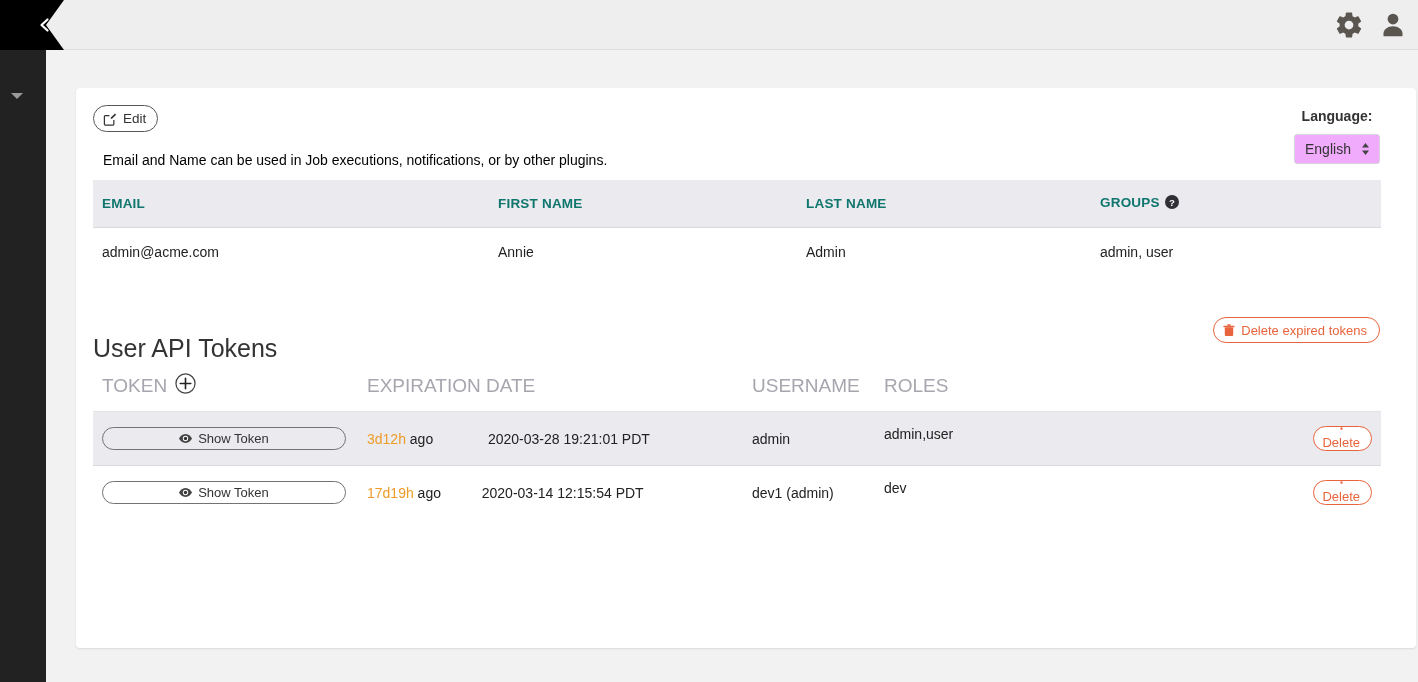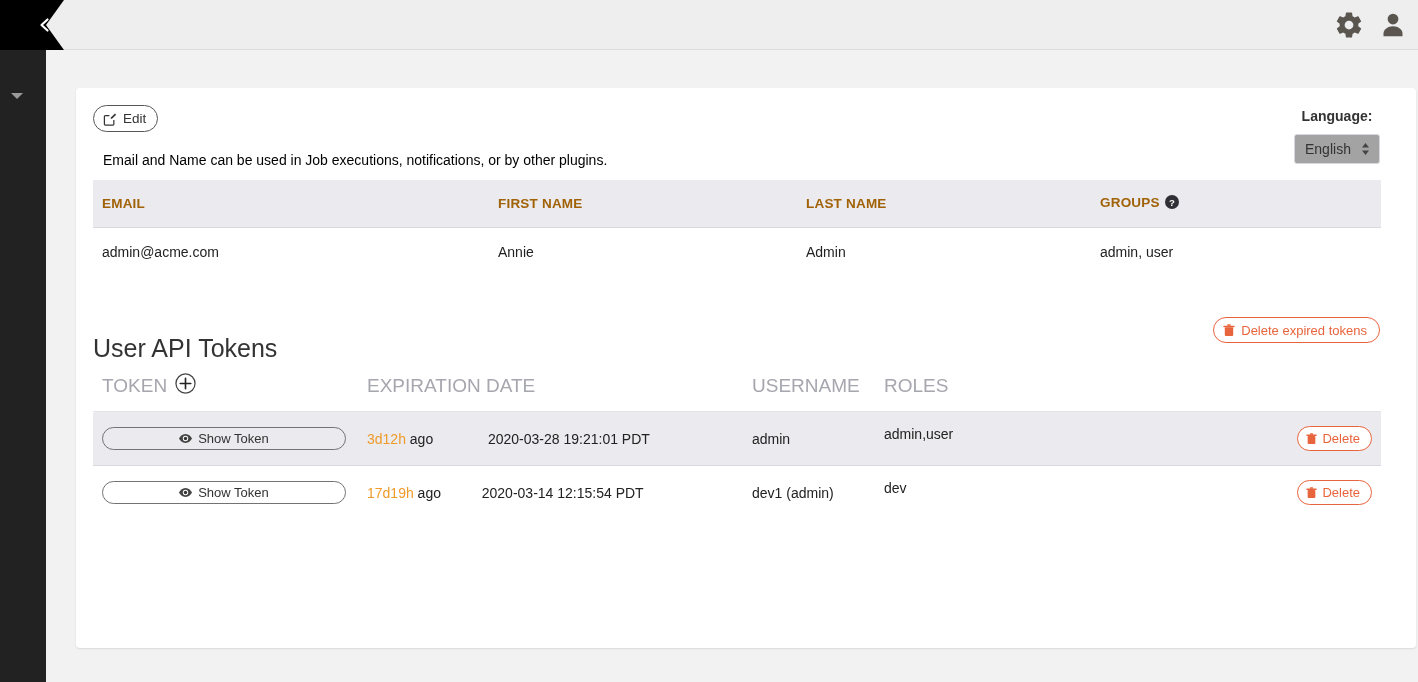--- a/index.html
+++ b/index.html
@@ -84,21 +84,21 @@
     cursor: pointer;
     white-space: nowrap;
   }
   #language-wrap {
     position: absolute; right: 18px; top: 20px;
     display: flex; align-items: center; gap: 10px; flex-direction: column;
   }
   #language-label { font-size: 14px; font-weight: bold; color: #333; }
   #language-select {
     appearance: none; -webkit-appearance: none;
-    background: #a3a3a3;
+    background: #f0abfc;
     border: 1px solid #d6d6dd;
     border-radius: 3px;
     font-family: "Liberation Sans", sans-serif;
     font-size: 14px; color: #333;
     padding: 6px 28px 6px 10px;
     cursor: pointer;
   }
   #select-arrows {
     position: absolute; right: 10px; top: 50%;
     transform: translateY(-50%);
@@ -116,21 +116,21 @@
     width: 1288px;
     border-collapse: collapse;
     table-layout: fixed;
   }
   #profile-table th {
     background: #eaeaef;
     text-align: left;
     font-size: 13.5px;
     font-weight: bold;
     letter-spacing: 0.2px;
-    color: #a16207;
+    color: #0f766e;
     text-transform: uppercase;
     padding: 15px 0 15px 9px;
     border-bottom: 1px solid #d8d8de;
   }
   #profile-table td {
     font-size: 14px;
     color: #222;
     padding: 16px 0 16px 9px;
     background: #fff;
   }
@@ -216,20 +216,21 @@
     height: 25px;
     padding: 0 11px 0 8px;
     display: inline-flex; align-items: center; gap: 5px;
     border: 1px solid #e8643c;
     border-radius: 13px;
     background: #ffffff;
     color: #e8643c;
     font-size: 13px;
     font-family: "Liberation Sans", sans-serif;
     cursor: pointer;
+    flex-direction: column;
   }
 </style>
 </head>
 <body>
 
 <div id="sidebar">
   <div id="sidebar-top"></div>
   <div id="sidebar-tab"></div>
   <svg id="collapse-chevron" viewBox="0 0 18 18">
     <polyline points="11.5,3.5 5.5,9 11.5,14.5" fill="none" stroke="#ffffff" stroke-width="2.2" stroke-linecap="round" stroke-linejoin="round"></polyline>

